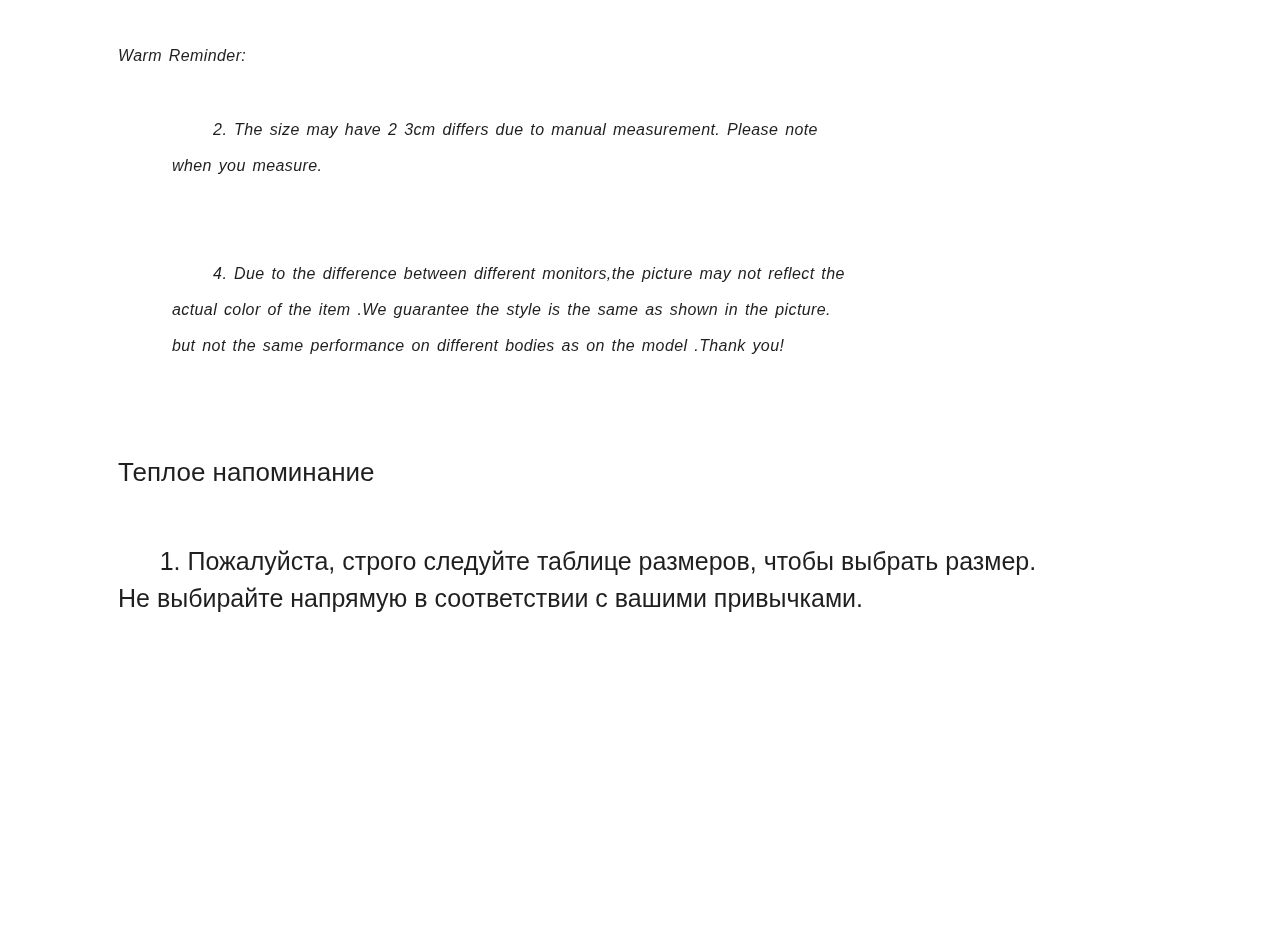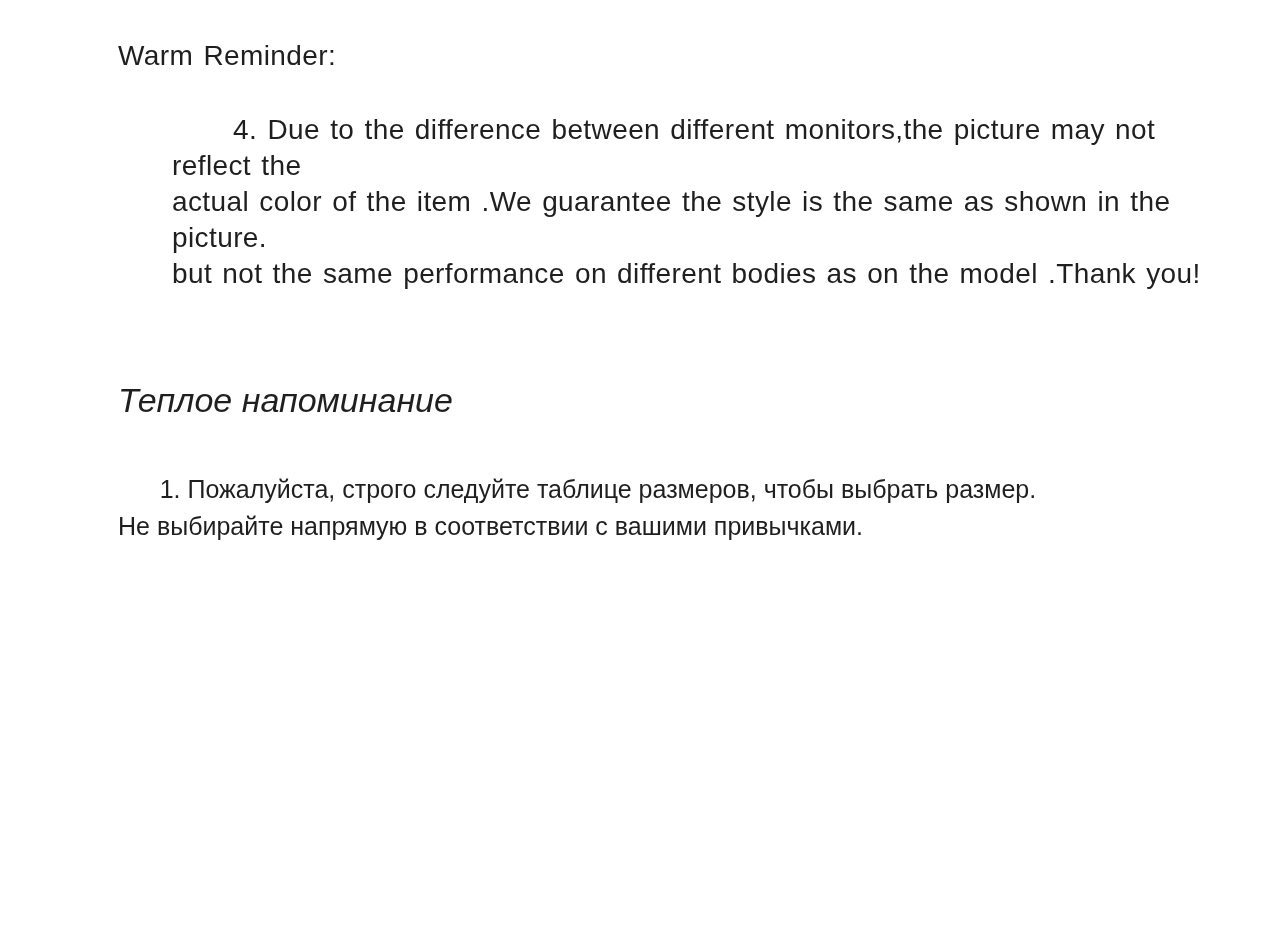--- a/index.html
+++ b/index.html
@@ -19,59 +19,63 @@
     height: 949px;
     overflow: hidden;
     font-family: "Liberation Sans", sans-serif;
     color: var(--ink);
   }
   .page {
     padding: 38px 60px 0 118px;
   }
   
   .en {
-    font-size: 28px;
+    font-size: 16px;
     line-height: 36px;
     letter-spacing: 0.4px;
     word-spacing: 2px;
+    font-style: italic;
   }
   .en-title {
     margin-bottom: 2px;
   }
   .en-item {
     margin-left: 54px;
     text-indent: -27px;
     white-space: pre-wrap;
   }
   
   .ru {
     margin-top: 54px;
     font-size: 25px;
     line-height: 37px;
   }
   .ru-title {
-    font-size: 34px;
+    font-size: 26px;
     margin-bottom: 6px;
-    font-style: italic;
   }
   .ru-item {
     margin-top: 15px;
     white-space: pre-wrap;
   }
   .red-en { color: var(--red_en); }
 </style>
 </head>
 <body>
 
 <div class="page">
 
   <section class="en">
     <div class="en-title">Warm Reminder:</div>
 
 
+    <div class="en-item">
+      <span>2. The size may have 2 3cm differs due to manual measurement. Please note
+when you measure.</span>
+    </div>
 
 
     <div class="en-item">
       <span>4. Due to the difference between different monitors,the picture may not reflect the
 actual color of the item .We guarantee the style is the same as shown in the picture.
 but not the same performance on different bodies as on the model .Thank you!</span>
     </div>
   </section>
 
   <section class="ru">

